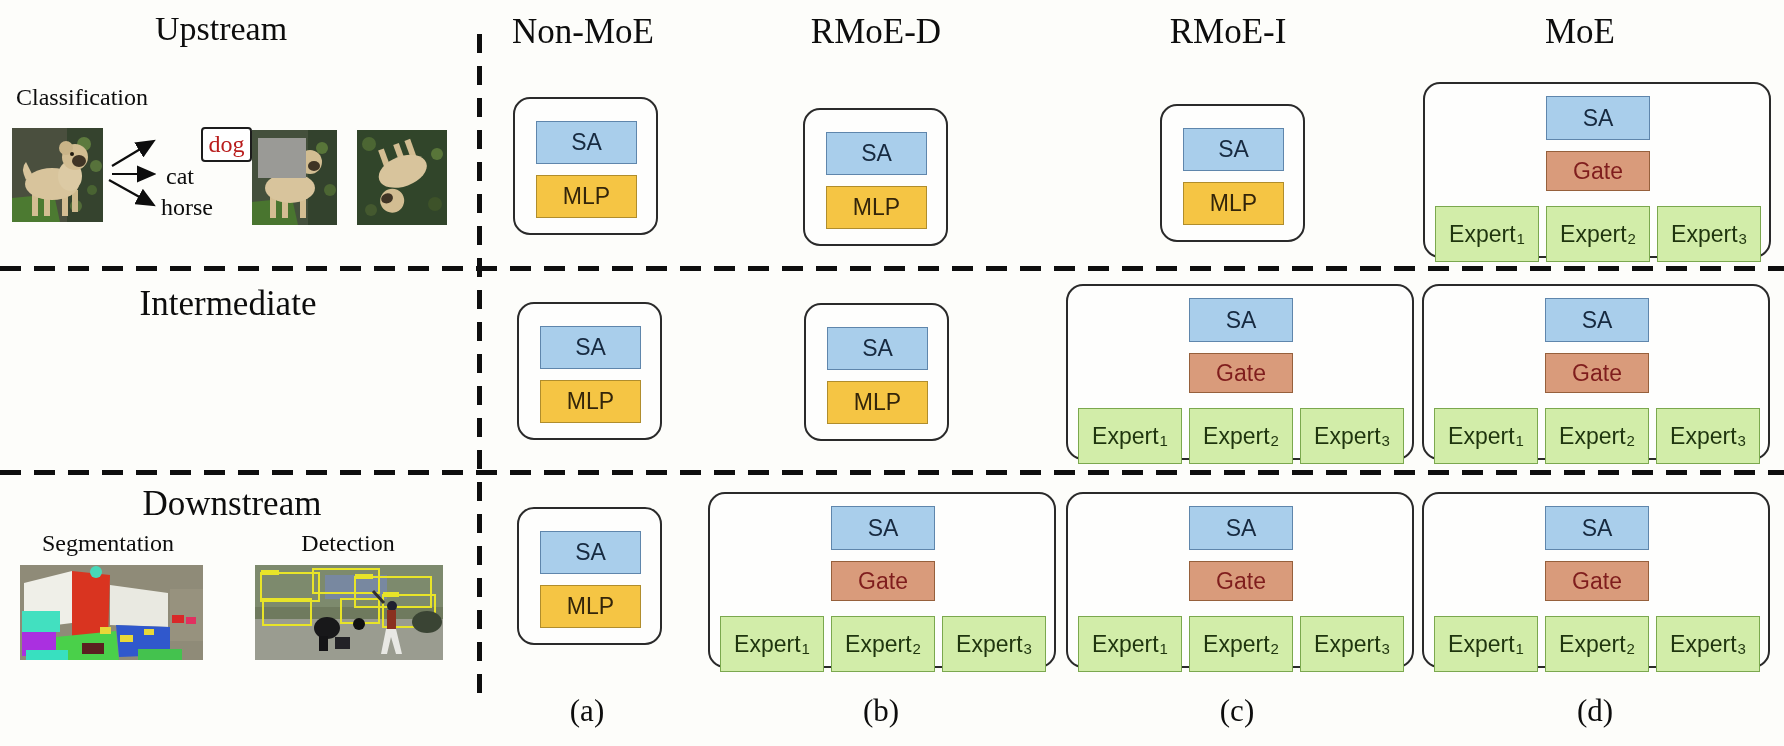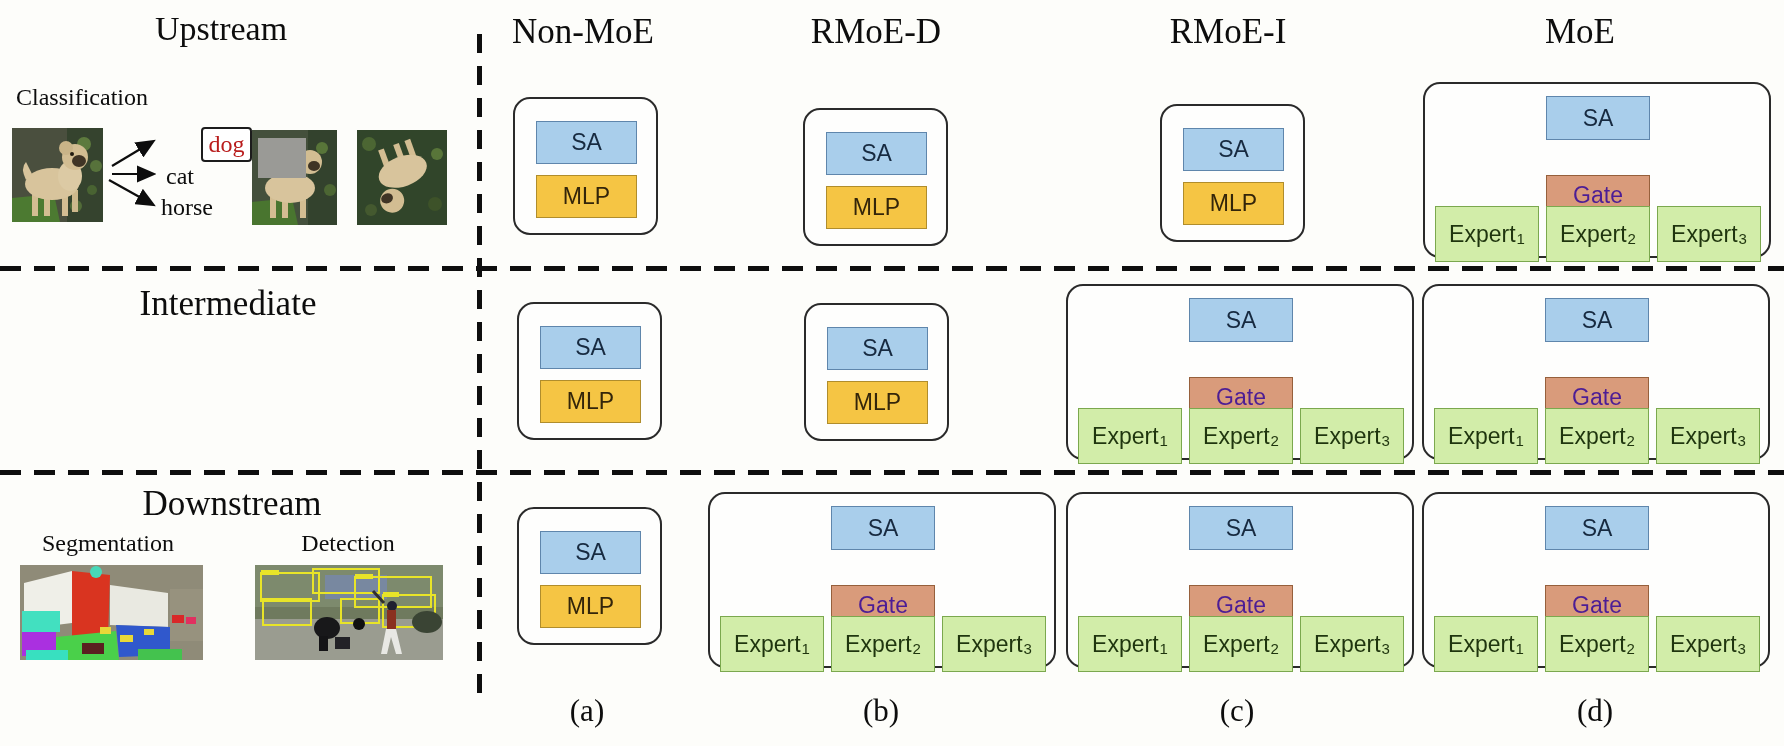--- a/index.html
+++ b/index.html
@@ -19,21 +19,21 @@
 
   
   .cell{position:absolute;background:#fefefd;border:2px solid #2a2a2a;border-radius:17px;box-sizing:border-box;}
   .cell.dense{width:145px;height:138px;}
   .cell.moe{width:348px;height:176px;}
 
   .blk{position:absolute;display:flex;align-items:center;justify-content:center;
        font-family:"Liberation Sans",sans-serif;font-size:23px;box-sizing:border-box;border:1px solid #666;}
   .blk.sa{background:#a9ceeb;border-color:#5f86ac;color:#172a40;}
   .blk.mlp{background:#f5c544;border-color:#b08d2c;color:#33250a;}
-  .blk.gate{background:#d99b7b;border-color:#96603c;color:#4c1d95;margin-top:24px;}
+  .blk.gate{background:#d99b7b;border-color:#96603c;color:#7f1d1d;}
   .blk.exp{background:#d2eda9;border-color:#7ba84e;color:#1f350e;}
 
   .dense .blk.sa{left:21px;top:22px;width:101px;height:43px;}
   .dense .blk.mlp{left:21px;top:76px;width:101px;height:43px;}
 
   .moe .blk.sa{left:121px;top:12px;width:104px;height:44px;}
   .moe .blk.gate{left:121px;top:67px;width:104px;height:40px;}
   .moe .blk.exp{top:122px;width:104px;height:56px;}
   .moe .e1{left:10px;} .moe .e2{left:121px;} .moe .e3{left:232px;}
   .blk sub{font-size:15px;line-height:1;margin-left:1px;transform:translateY(4px);}

